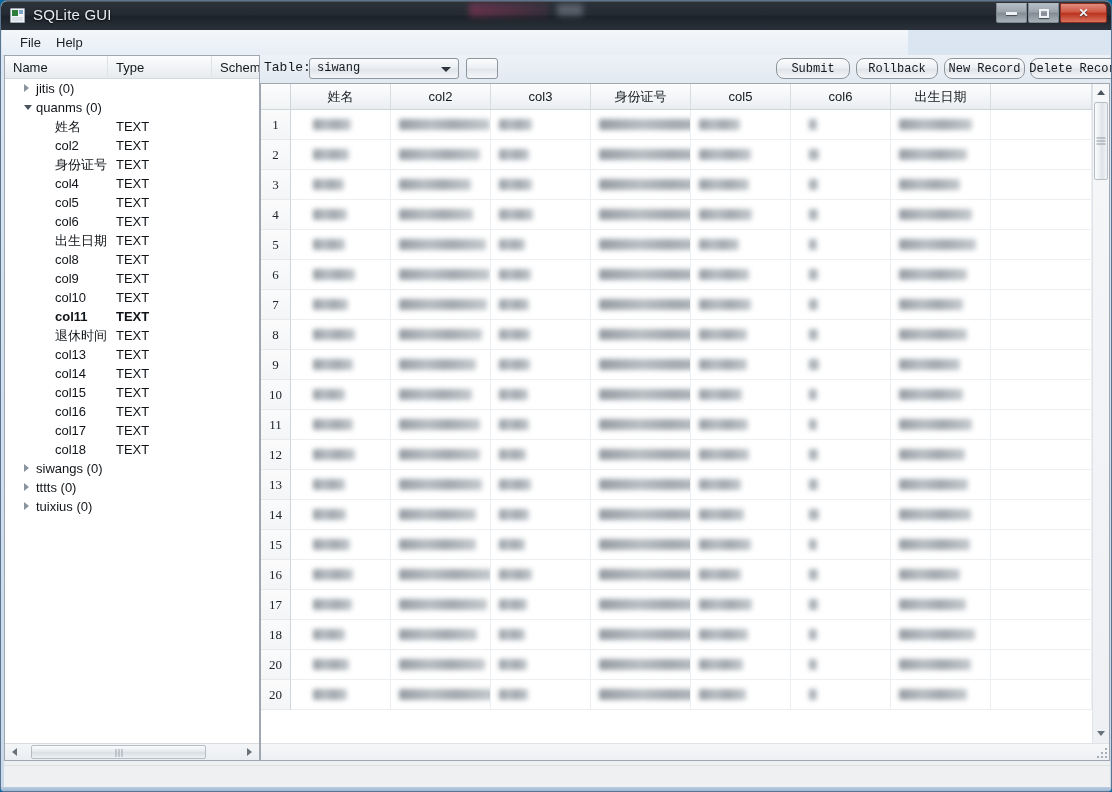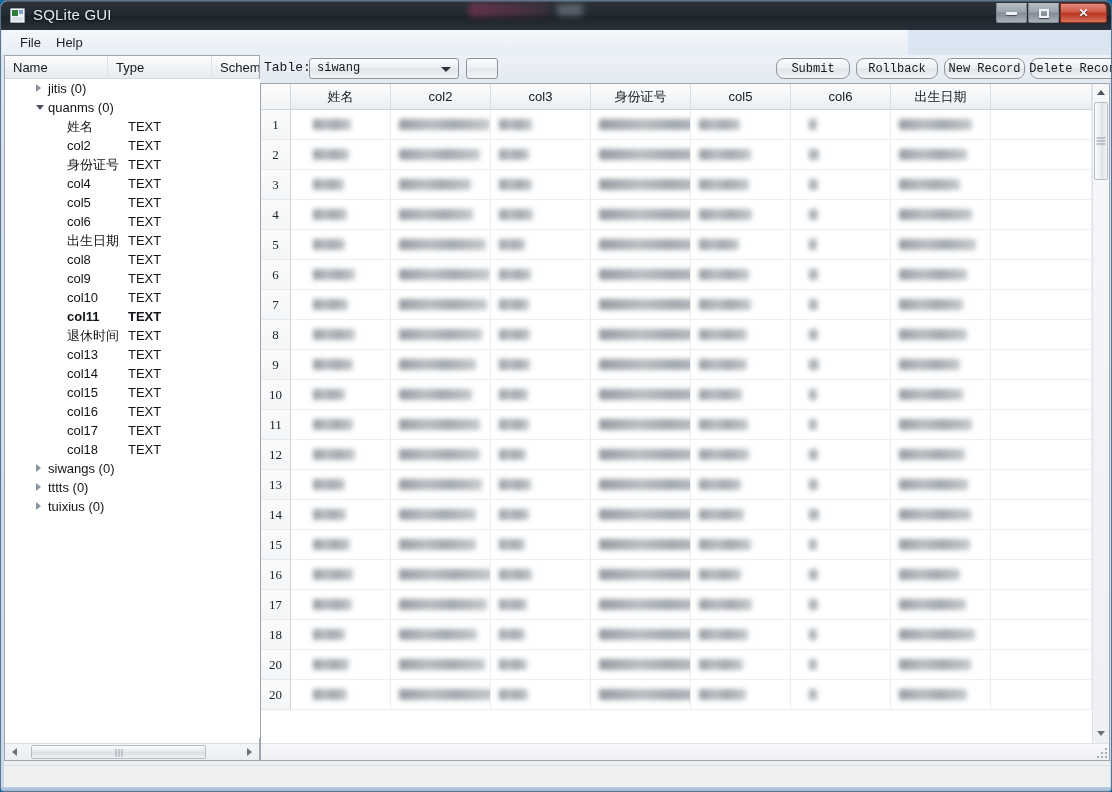--- a/index.html
+++ b/index.html
@@ -101,21 +101,21 @@
   }
   .th-cell{
     position:absolute;top:0;height:23px;line-height:23px;font-size:13px;color:#14181c;
     padding-left:8px;box-sizing:border-box;border-right:1px solid #dfe3e7;overflow:hidden;white-space:nowrap;
   }
   .th-name{left:0;width:103px;}
   .th-type{left:103px;width:104px;}
   .th-schema{left:207px;width:47px;border-right:none;}
 
   .tree-body{
-    position:absolute;left:0;top:23px;width:254px;height:659px;overflow:hidden;background:#fff;margin-left:12px;
+    position:absolute;left:0;top:23px;width:254px;height:659px;overflow:hidden;background:#fff;
   }
   .tnode{
     position:absolute;height:19px;line-height:19px;font-size:13px;color:#101418;white-space:nowrap;
   }
   .tlabel{position:absolute;left:0;top:0;}
   .ttype{position:absolute;left:0;top:0;}
   .arrow{
     position:absolute;width:0;height:0;
   }
   .arrow.closed{

